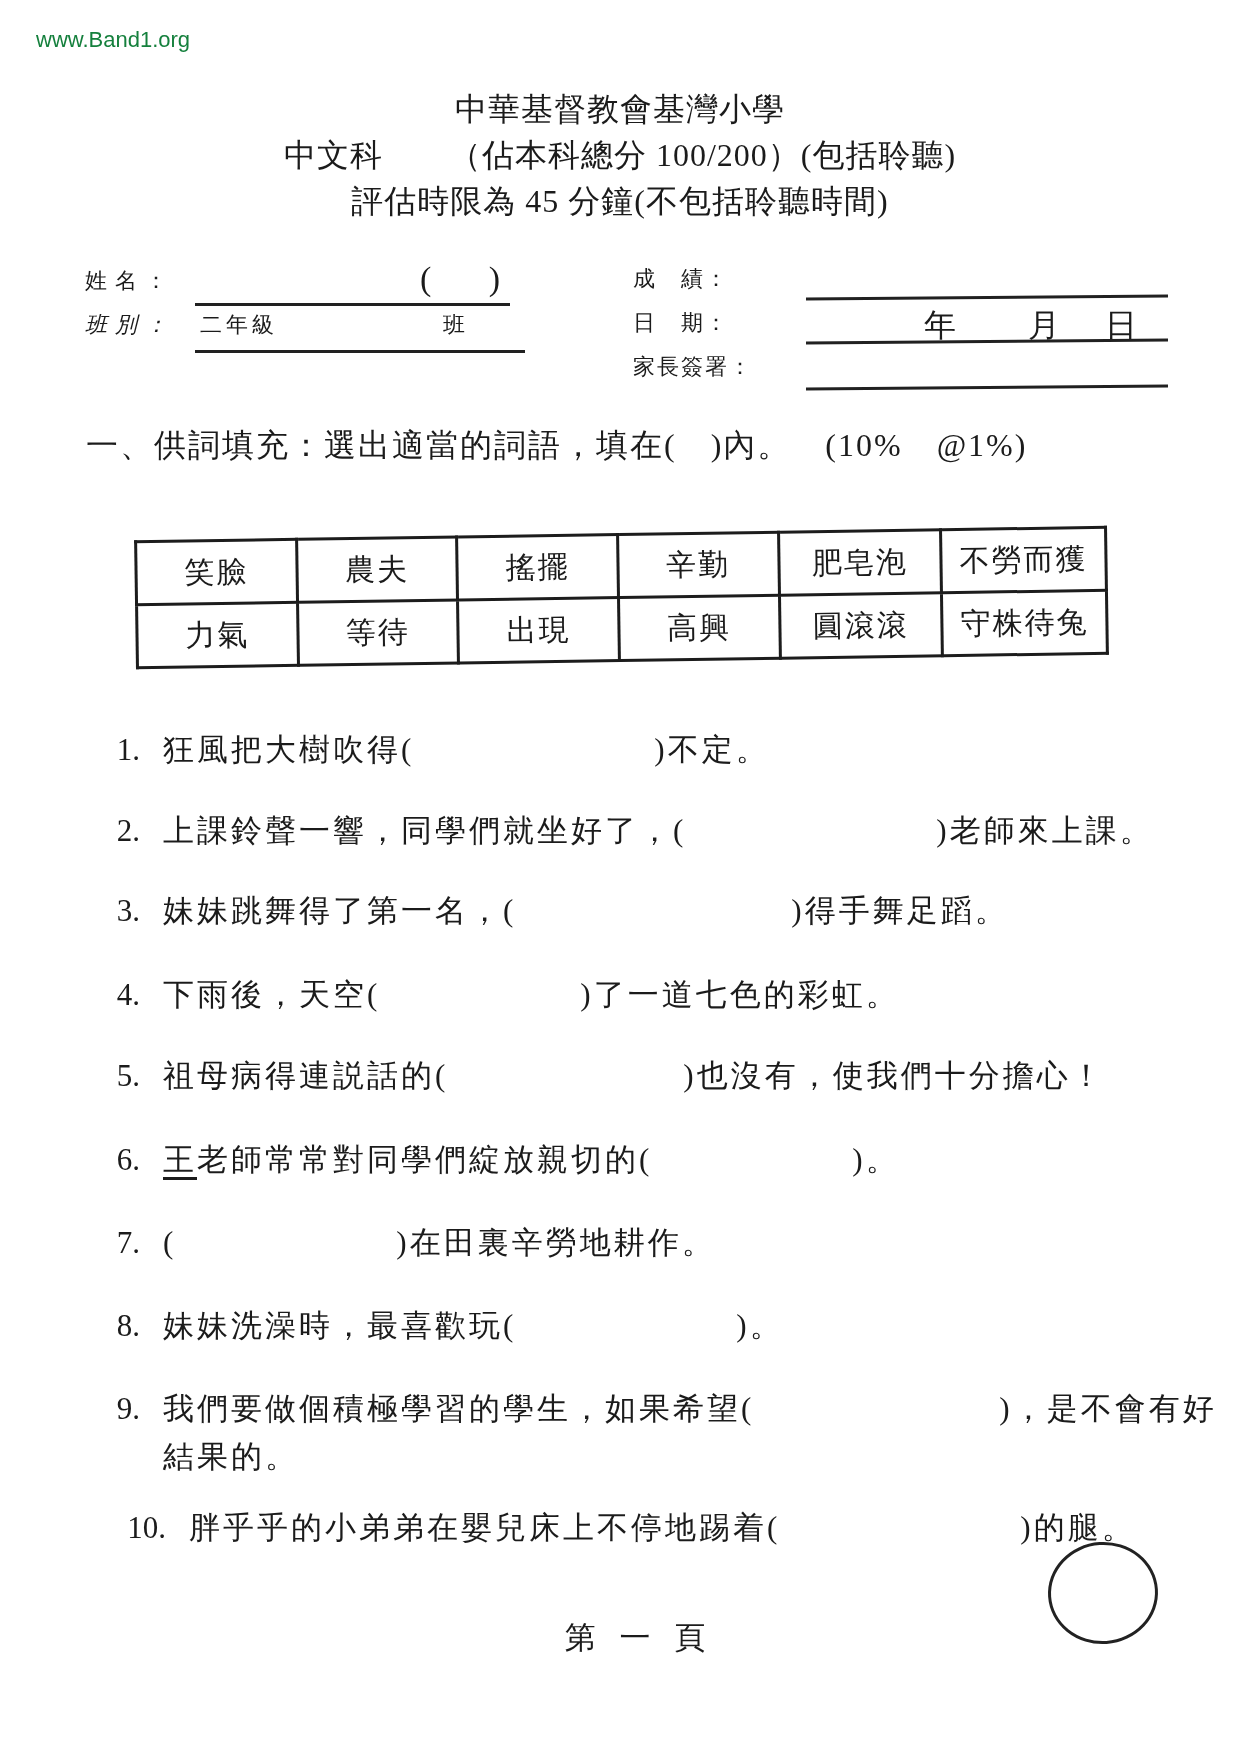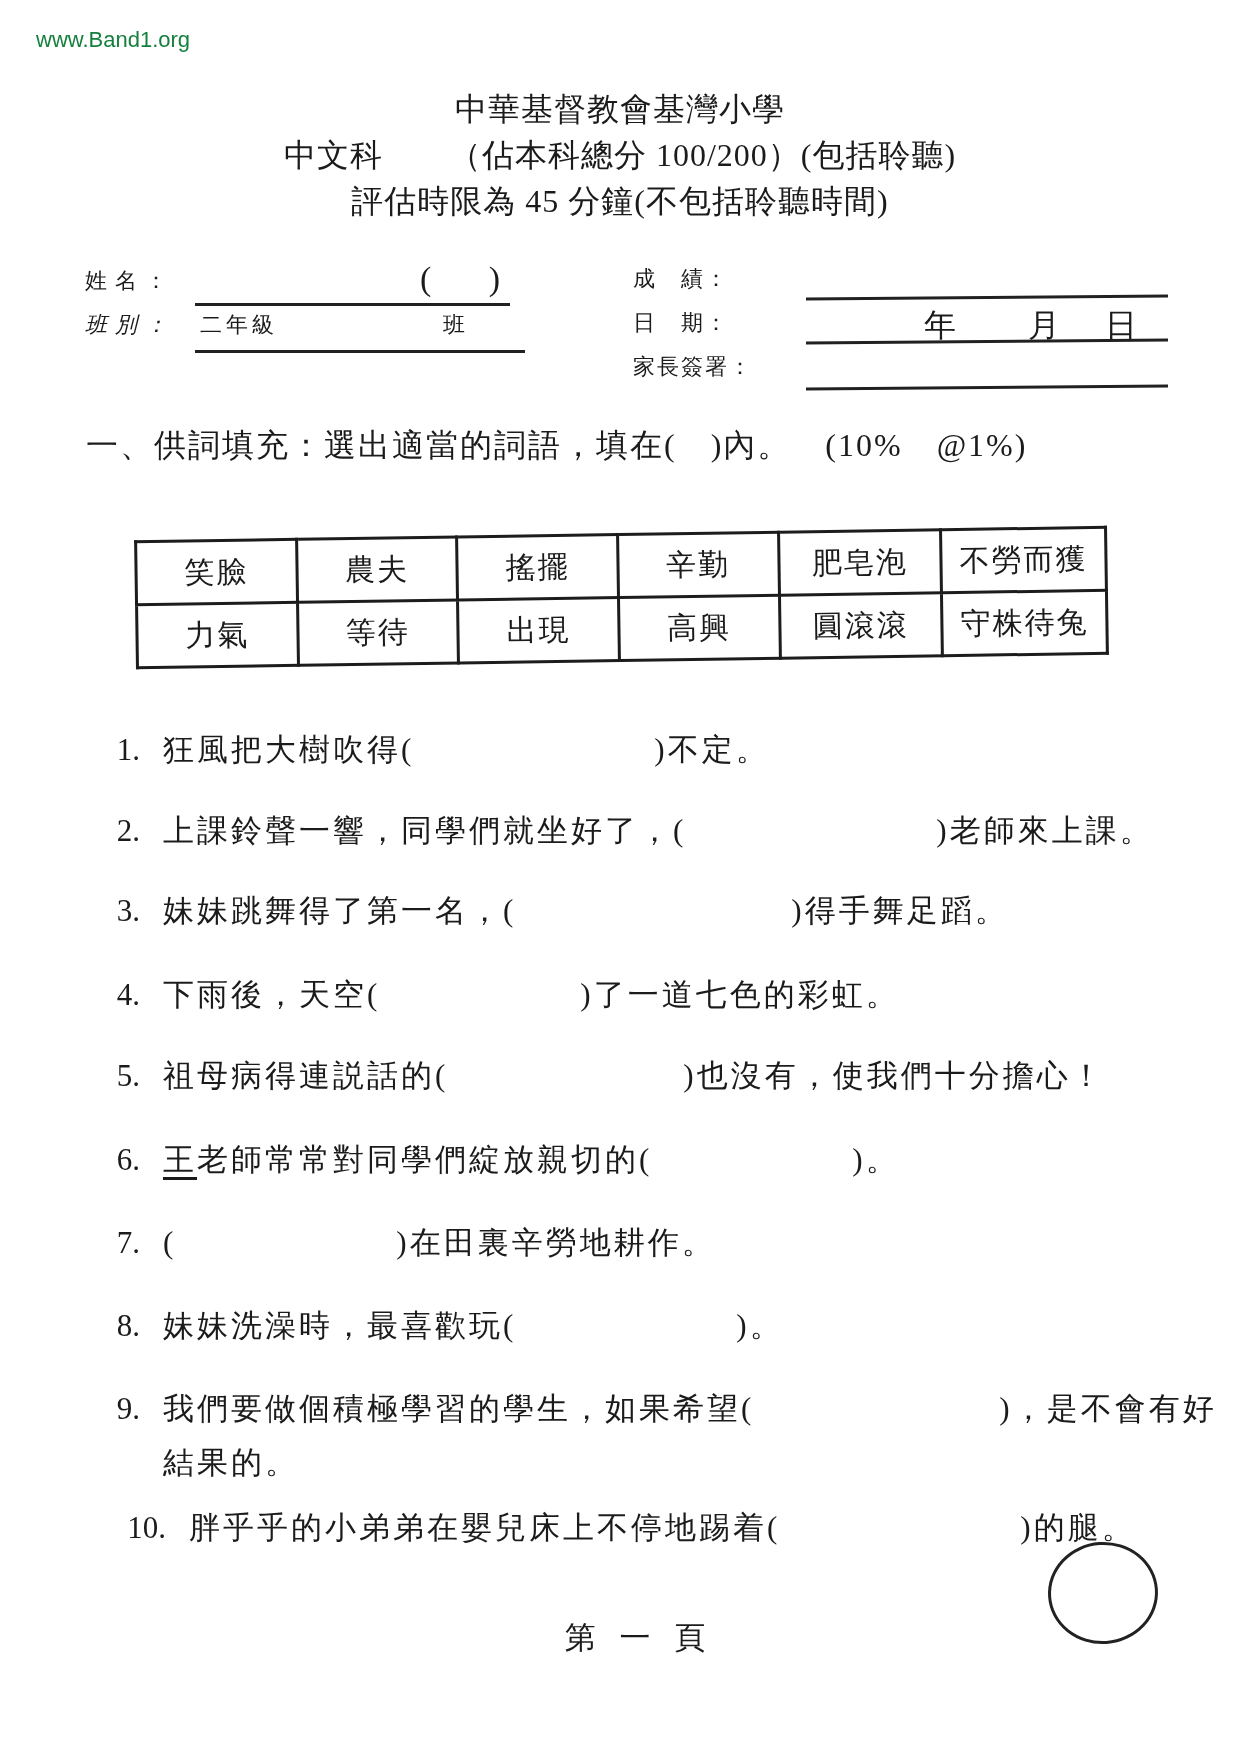--- a/index.html
+++ b/index.html
@@ -40,21 +40,21 @@
     font-size:30px; letter-spacing:2px; white-space:nowrap;
   }
 
   .q { position:absolute; left:0; width:1240px; display:flex;
     font-size:31px; line-height:42px; letter-spacing:3px; }
   .qnum { flex:0 0 163px; box-sizing:border-box; text-align:right;
     padding-right:23px; letter-spacing:0; }
   .qtext { flex:1; }
   .blank { display:inline-block; height:2px; }
   .u { text-decoration:underline; text-underline-offset:7px; }
-  .qcont { margin-top:12px; }
+  .qcont { margin-top:6px; }
 
   .footer { position:absolute; left:0; right:0; top:1617px; text-align:center;
     font-size:31px; letter-spacing:8px;padding-left:38px; }
   .circle { position:absolute; left:1048px; top:1542px; width:104px; height:96px;
     border:3px solid #222222; border-radius:50%; transform:rotate(-4deg); }
 </style>
 </head>
 <body>
 
 <div id="page">

